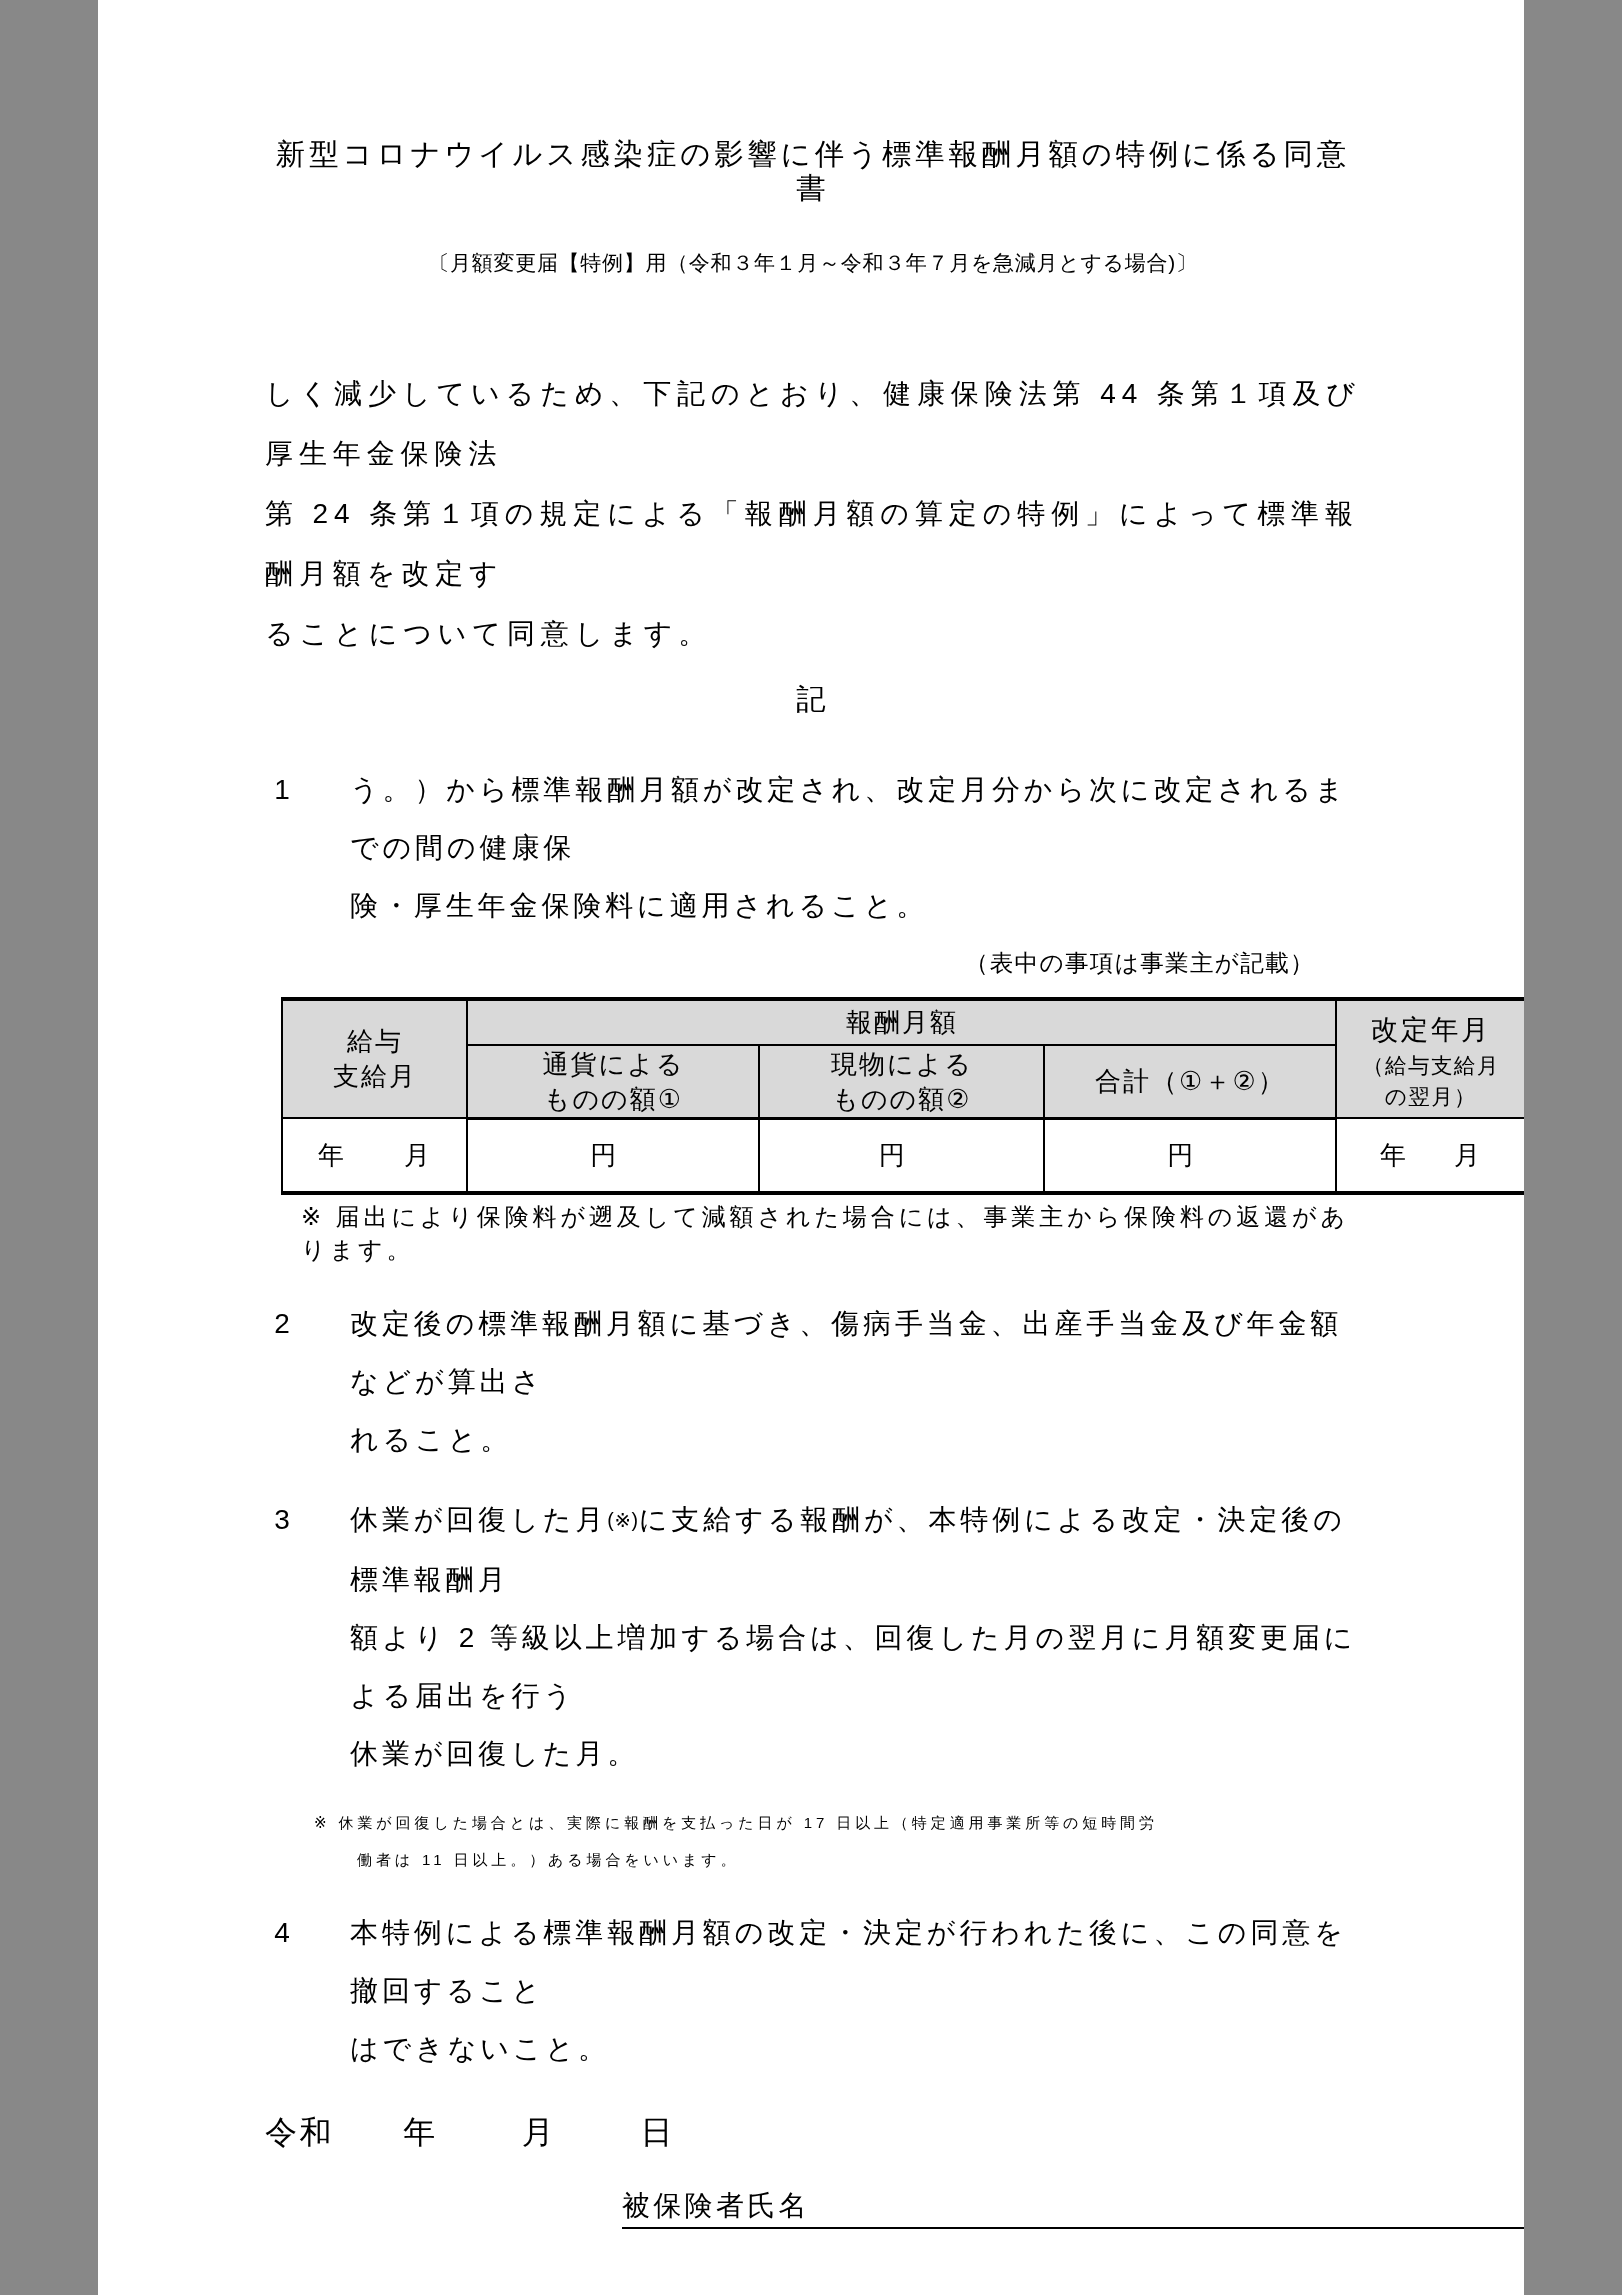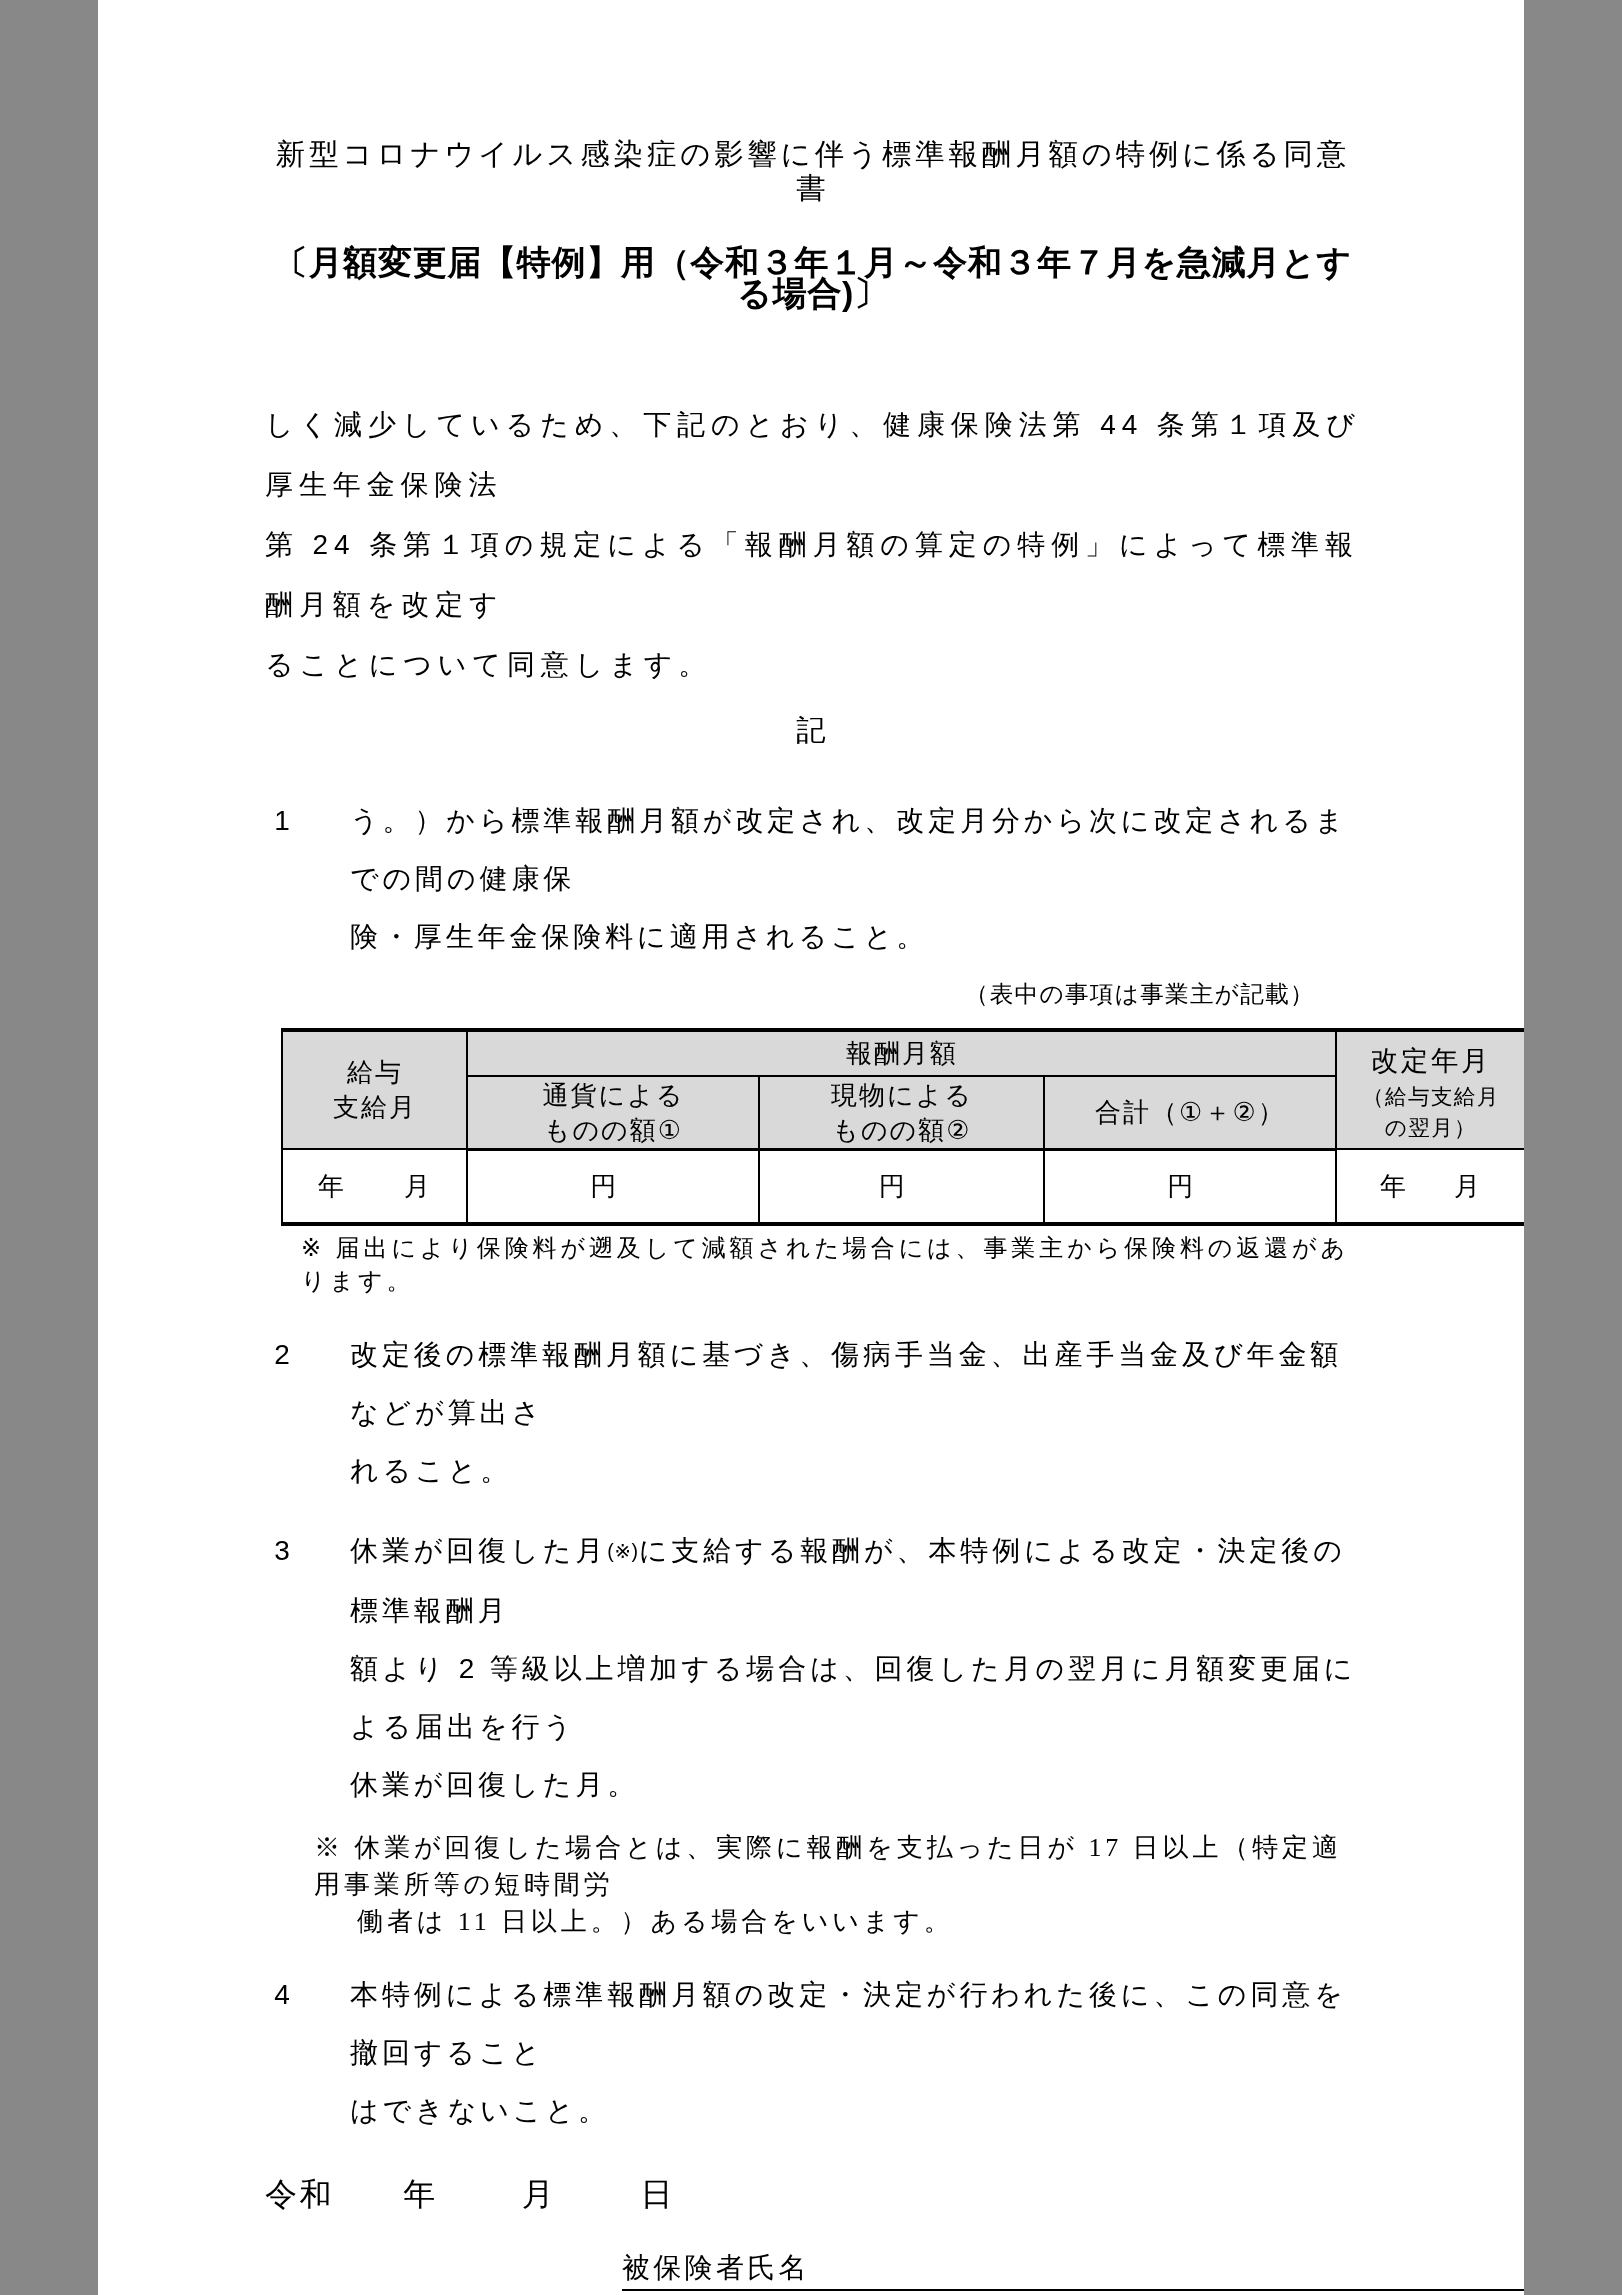--- a/index.html
+++ b/index.html
@@ -8,21 +8,21 @@
     position:relative;
     width:1426px; height:2295px;
     margin:0 auto;
     background:#ffffff;
     color:#000000;
     font-family:"Liberation Sans","DejaVu Sans",sans-serif;
     padding:137px 163px 0 167px;
     overflow:hidden;
   }
   .title   { font-size:29.4px; letter-spacing:3.9px; text-align:center; line-height:34px; font-weight:500; }
-  .subtitle{ font-size:34px; letter-spacing:0.7px; text-align:center; line-height:31px; margin-top:42px; font-weight:700; }
+  .subtitle{ font-size:21px; letter-spacing:0.7px; text-align:center; line-height:31px; margin-top:42px; font-weight:400; }
 
   .intro { margin-top:86px; font-size:28px; letter-spacing:5.9px; line-height:60px; }
   .intro .line-first { text-indent:31px; }
 
   .ki { text-align:center; font-size:29.4px; letter-spacing:3.9px; line-height:38px; margin-top:15.7px; }
 
   .item { display:flex; font-size:28px; letter-spacing:3.9px; line-height:58px; }
   .item .num  { flex:0 0 85px; padding-left:9.2px; }
   .item .body { flex:1 1 auto; }
   #item1 { margin-top:43px; }
@@ -46,21 +46,21 @@
   tr.h2 td, td.corner, td.kaitei { border-bottom-width:3.3px; }
   td .blk { display:block; line-height:35px; }
   td.kaitei .main { display:block; font-size:27.5px; line-height:41px; letter-spacing:2.6px; margin-top:2.6px; }
   td.kaitei .sub  { display:block; font-size:21.6px; line-height:31px; letter-spacing:1.3px; }
   td.yen { text-align:right; padding-right:18.3px; }
   .ym { display:flex; justify-content:center; gap:58px; }
   .ym-narrow { gap:46px; }
 
   .note-below { margin-top:5.2px; margin-left:36px; font-size:24px; letter-spacing:3.9px; line-height:33px; }
 
-  .item3-note { margin-top:15px; font-size:26px; letter-spacing:3.9px; line-height:37px;font-family:Liberation Serif, serif; }
+  .item3-note { margin-top:21px; font-size:15px; letter-spacing:3.9px; line-height:37px; }
   .item3-note .n1 { margin-left:49px; }
   .item3-note .n2 { margin-left:92px; }
 
   .date-line { margin-top:35px; font-size:32px; letter-spacing:2.6px; line-height:39px; display:flex; }
   .date-line .gap1 { margin-left:69px; }
   .date-line .gap2 { margin-left:84px; }
 
   .sig-row { margin-top:37px; margin-left:357px; width:936px;
     border-bottom:2.6px solid #000; padding-bottom:3.9px;
     font-size:28px; letter-spacing:3.3px; line-height:34px; }

